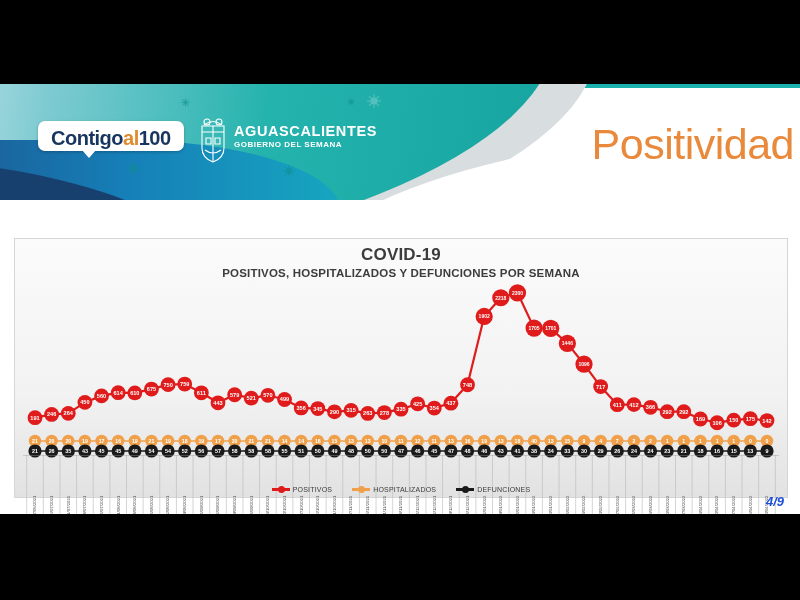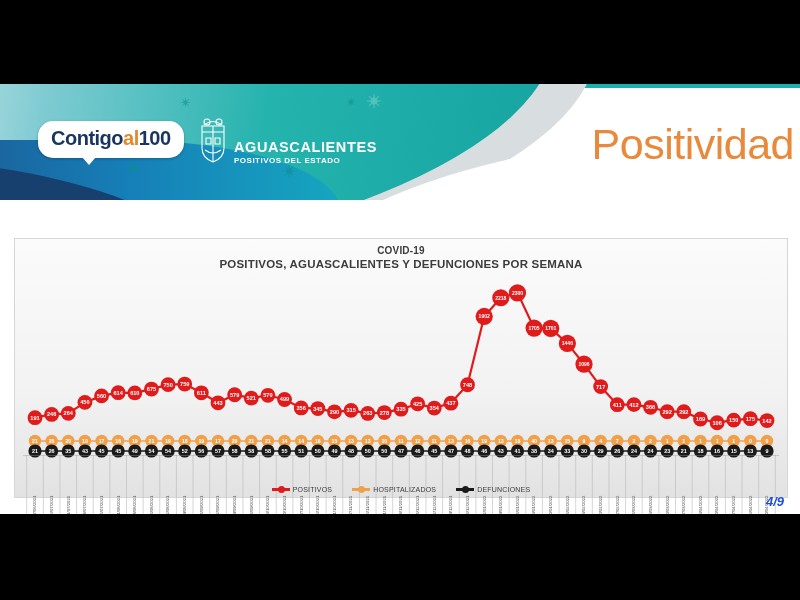--- a/index.html
+++ b/index.html
@@ -42,56 +42,56 @@
   .banner .wave-white{
     position:absolute;left:300px;top:40px;width:560px;height:160px;
     background:#ffffff;
     border-top-left-radius:100% 100%;
   }
   .topline{
     position:absolute;left:0;top:0;width:800px;height:4px;background:#1ab0ae;
   }
   .logo-pill{
     position:absolute;left:38px;top:37px;
-    background:#ffffff;border-radius:15px;padding:6px 13px 8px 13px;
+    background:#ffffff;border-radius:7px;padding:6px 13px 1px 13px;
     box-shadow:0 1px 3px rgba(0,0,0,.25);
     font-size:20px;font-weight:bold;letter-spacing:-.5px;white-space:nowrap;
   }
   .logo-pill .c2{color:#17355e;}
   .logo-pill .c3{color:#e08a2e;}
   .logo-pill .c4{color:#17355e;}
   .logo-pill:after{
     content:"";position:absolute;left:44px;bottom:-7px;
     border-left:7px solid transparent;border-right:7px solid transparent;
     border-top:8px solid #ffffff;
   }
   .shield{
     position:absolute;left:196px;top:30px;width:34px;height:52px;
   }
   .gov-text{
-    position:absolute;left:234px;top:40px;color:#ffffff;line-height:1.05;margin-top:16px;
+    position:absolute;left:234px;top:40px;color:#ffffff;line-height:1.05;
   }
   .gov-text .l1{font-size:14.5px;font-weight:bold;letter-spacing:.6px;}
   .gov-text .l2{font-size:8px;font-weight:bold;letter-spacing:.5px;margin-top:2px;}
   .page-title{
     position:absolute;right:6px;top:36px;
     font-size:43px;font-weight:normal;color:#e8893c;letter-spacing:-.5px;
   }
   .virus{position:absolute;opacity:.55;}
   
   .chart-panel{
     position:absolute;left:14px;top:154px;width:772px;height:258px;
     background:linear-gradient(180deg,#fbfbfb 0%,#f2f2f2 60%,#e2e2e2 100%);
     border:1px solid #d6d6d6;
   }
   .chart-title{
     position:absolute;left:0;right:0;top:6px;text-align:center;
     color:#3c3c3c;font-weight:bold;
   }
-  .chart-title .t1{font-size:10px;letter-spacing:.2px;}
+  .chart-title .t1{font-size:17px;letter-spacing:.2px;}
   .chart-title .t2{font-size:11.5px;letter-spacing:.2px;margin-top:2px;}
   .plot{
     position:absolute;left:8px;top:44px;right:8px;height:176px;
   }
   .plot svg{display:block;}
   .legend{
     position:absolute;left:0;right:0;bottom:4px;
     display:flex;justify-content:center;gap:20px;align-items:center;
     font-size:7px;color:#3a3a3a;letter-spacing:.2px;
   }
@@ -182,31 +182,31 @@
         <circle cx="11" cy="8" r="3"></circle>
           <circle cx="23" cy="8" r="3"></circle>
         <path d="M8 11 q9 -7 18 0"></path>
         <path d="M10 24 h5 v6 h-5 z M19 24 h5 v6 h-5 z"></path>
         <path d="M9 36 q8 6 16 0"></path>
       </g>
     </svg>
 
     <div class="gov-text">
       <div class="l1">AGUASCALIENTES</div>
-      <div class="l2">POSITIVOS DEL ESTADO</div>
+      <div class="l2">GOBIERNO DEL SEMANA</div>
     </div>
 
     <div class="page-title">Positividad</div>
   </div>
 
   <div class="chart-panel">
 
     <div class="chart-title">
       <div class="t1">COVID-19</div>
-      <div class="t2">POSITIVOS, AGUASCALIENTES Y DEFUNCIONES POR SEMANA</div>
+      <div class="t2">POSITIVOS, HOSPITALIZADOS Y DEFUNCIONES POR SEMANA</div>
     </div>
 
     <div class="plot">
       <svg id="chart-svg" width="756" height="176" viewBox="0 0 756 176">
           <path d="M 12.0 134.7 L 28.6 131.4 L 45.3 130.4 L 61.9 119.4 L 78.5 112.9 L 95.2 109.7 L 111.8 109.9 L 128.5 106.1 L 145.1 101.6 L 161.7 101.1 L 178.4 109.8 L 195.0 119.8 L 211.6 111.7 L 228.3 115.2 L 244.9 112.3 L 261.5 116.5 L 278.2 124.9 L 294.8 125.6 L 311.5 128.8 L 328.1 127.4 L 344.7 130.4 L 361.4 129.6 L 378.0 126.2 L 394.6 120.9 L 411.3 125.1 L 427.9 120.1 L 444.5 101.7 L 461.2 33.5 L 477.8 14.8 L 494.5 9.9 L 511.1 45.1 L 527.7 45.4 L 544.4 60.4 L 561.0 81.2 L 577.6 103.6 L 594.3 121.7 L 610.9 121.6 L 627.5 124.3 L 644.2 128.7 L 660.8 128.7 L 677.5 136.0 L 694.1 139.7 L 710.7 137.1 L 727.4 135.6 L 744.0 137.6" fill="none" stroke="#e01b1b" stroke-width="2.2"></path>
           <path d="M 12.0 168 L 28.6 168 L 45.3 168 L 61.9 168 L 78.5 168 L 95.2 168 L 111.8 168 L 128.5 168 L 145.1 168 L 161.7 168 L 178.4 168 L 195.0 168 L 211.6 168 L 228.3 168 L 244.9 168 L 261.5 168 L 278.2 168 L 294.8 168 L 311.5 168 L 328.1 168 L 344.7 168 L 361.4 168 L 378.0 168 L 394.6 168 L 411.3 168 L 427.9 168 L 444.5 168 L 461.2 168 L 477.8 168 L 494.5 168 L 511.1 168 L 527.7 168 L 544.4 168 L 561.0 168 L 577.6 168 L 594.3 168 L 610.9 168 L 627.5 168 L 644.2 168 L 660.8 168 L 677.5 168 L 694.1 168 L 710.7 168 L 727.4 168 L 744.0 168" fill="none" stroke="#1a1a1a" stroke-width="1.6"></path>
           <path d="M 12.0 158 L 28.6 158 L 45.3 158 L 61.9 158 L 78.5 158 L 95.2 158 L 111.8 158 L 128.5 158 L 145.1 158 L 161.7 158 L 178.4 158 L 195.0 158 L 211.6 158 L 228.3 158 L 244.9 158 L 261.5 158 L 278.2 158 L 294.8 158 L 311.5 158 L 328.1 158 L 344.7 158 L 361.4 158 L 378.0 158 L 394.6 158 L 411.3 158 L 427.9 158 L 444.5 158 L 461.2 158 L 477.8 158 L 494.5 158 L 511.1 158 L 527.7 158 L 544.4 158 L 561.0 158 L 577.6 158 L 594.3 158 L 610.9 158 L 627.5 158 L 644.2 158 L 660.8 158 L 677.5 158 L 694.1 158 L 710.7 158 L 727.4 158 L 744.0 158" fill="none" stroke="#f0a04a" stroke-width="1.6"></path>
           <g>
             <circle cx="12" cy="158" r="6.2" fill="#f0a04a"></circle>
             <text x="12" y="159.872" text-anchor="middle" font-size="5.2" fill="#fff" font-family="&quot;Liberation Sans&quot;, sans-serif" font-weight="bold">21</text>

